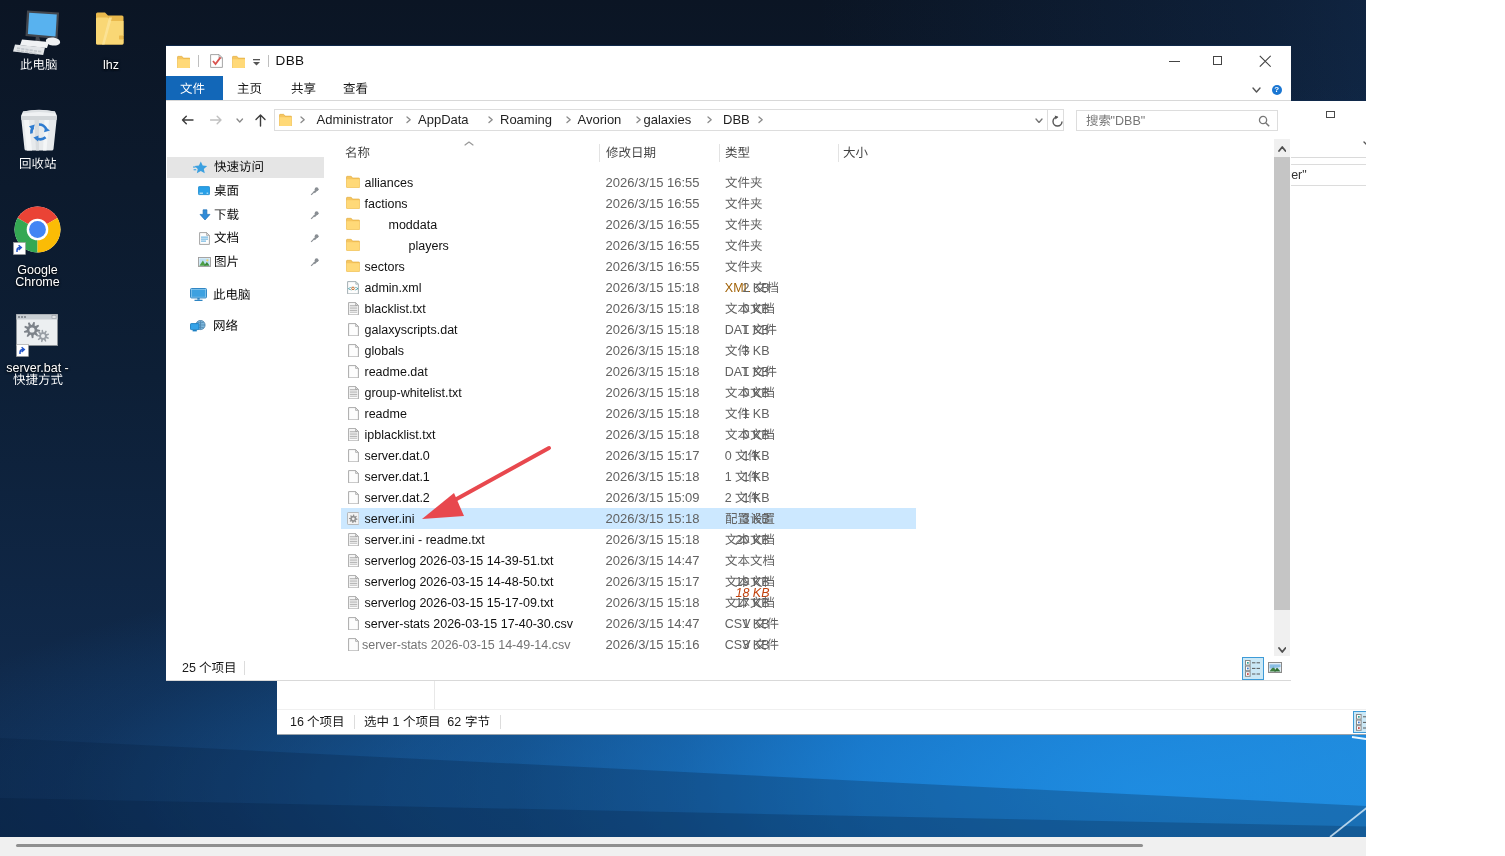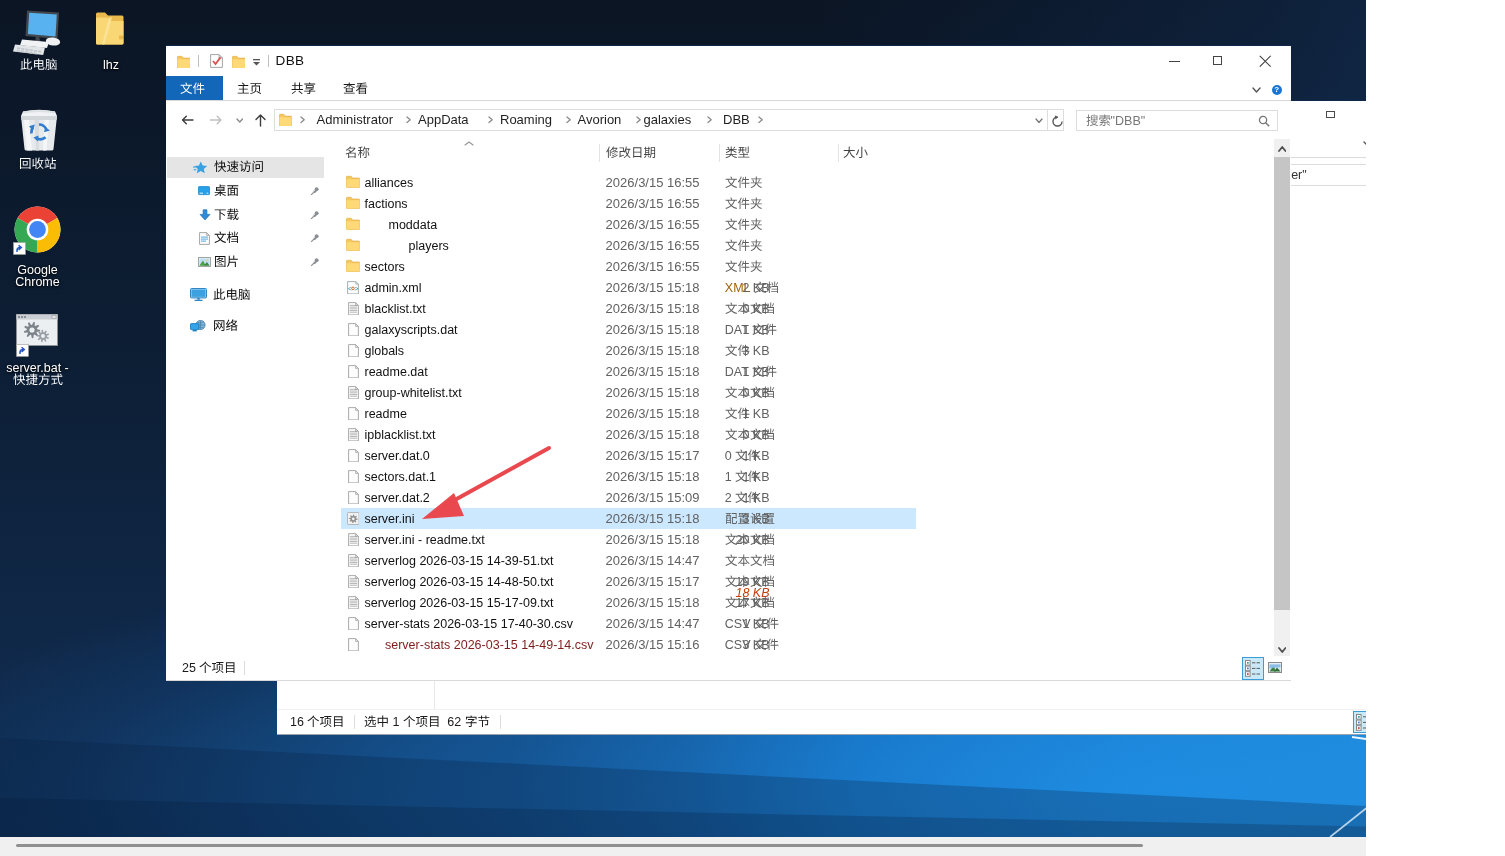--- a/index.html
+++ b/index.html
@@ -622,21 +622,21 @@
     <div style="position:absolute;left:605.6px;top:446.8px;height:18px;line-height:18px;font-size:13px;color:#616161;white-space:nowrap;">2026/3/15 15:17</div>
     <div style="position:absolute;left:724.8px;top:446.8px;height:18px;line-height:18px;font-size:12.5px;color:#616161;white-space:nowrap;">0 <svg style="vertical-align:-0.12em" width="25.0" height="12.5" viewBox="0 -880 2000 1000" fill="#616161">
         <path transform="translate(0 0) scale(1 -1)" d="M423 823C453 774 485 707 497 666L580 693C566 734 531 799 501 847ZM50 664V590H206C265 438 344 307 447 200C337 108 202 40 36 -7C51 -25 75 -60 83 -78C250 -24 389 48 502 146C615 46 751 -28 915 -73C928 -52 950 -20 967 -4C807 36 671 107 560 201C661 304 738 432 796 590H954V664ZM504 253C410 348 336 462 284 590H711C661 455 592 344 504 253Z"></path>
         <path transform="translate(1000 0) scale(1 -1)" d="M317 341V268H604V-80H679V268H953V341H679V562H909V635H679V828H604V635H470C483 680 494 728 504 775L432 790C409 659 367 530 309 447C327 438 359 420 373 409C400 451 425 504 446 562H604V341ZM268 836C214 685 126 535 32 437C45 420 67 381 75 363C107 397 137 437 167 480V-78H239V597C277 667 311 741 339 815Z"></path>
       </svg></div>
     <div style="position:absolute;right:596.5px;top:446.8px;height:18px;line-height:18px;font-size:12.5px;color:#616161;white-space:nowrap;">1 KB</div>
     <svg style="position:absolute;left:347.5px;top:469.8px" width="11" height="13.5" viewBox="0 0 11 13.5">
       <path d="M0.6 0.6 L7.6 0.6 L10.4 3.4 L10.4 12.9 L0.6 12.9 Z" fill="#fdfdfd" stroke="#a0a0a0" stroke-width="0.9"></path>
       <path d="M7.6 0.6 L7.6 3.4 L10.4 3.4 Z" fill="#e8e8e8" stroke="#a0a0a0" stroke-width="0.7"></path>
     </svg>
-    <div style="position:absolute;left:364.5px;top:467.8px;height:18px;line-height:18px;font-size:12.5px;color:#111;white-space:nowrap;">sectors.dat.1</div>
+    <div style="position:absolute;left:364.5px;top:467.8px;height:18px;line-height:18px;font-size:12.5px;color:#111;white-space:nowrap;">server.dat.1</div>
     <div style="position:absolute;left:605.6px;top:467.8px;height:18px;line-height:18px;font-size:13px;color:#616161;white-space:nowrap;">2026/3/15 15:18</div>
     <div style="position:absolute;left:724.8px;top:467.8px;height:18px;line-height:18px;font-size:12.5px;color:#616161;white-space:nowrap;">1 <svg style="vertical-align:-0.12em" width="25.0" height="12.5" viewBox="0 -880 2000 1000" fill="#616161">
         <path transform="translate(0 0) scale(1 -1)" d="M423 823C453 774 485 707 497 666L580 693C566 734 531 799 501 847ZM50 664V590H206C265 438 344 307 447 200C337 108 202 40 36 -7C51 -25 75 -60 83 -78C250 -24 389 48 502 146C615 46 751 -28 915 -73C928 -52 950 -20 967 -4C807 36 671 107 560 201C661 304 738 432 796 590H954V664ZM504 253C410 348 336 462 284 590H711C661 455 592 344 504 253Z"></path>
         <path transform="translate(1000 0) scale(1 -1)" d="M317 341V268H604V-80H679V268H953V341H679V562H909V635H679V828H604V635H470C483 680 494 728 504 775L432 790C409 659 367 530 309 447C327 438 359 420 373 409C400 451 425 504 446 562H604V341ZM268 836C214 685 126 535 32 437C45 420 67 381 75 363C107 397 137 437 167 480V-78H239V597C277 667 311 741 339 815Z"></path>
       </svg></div>
     <div style="position:absolute;right:596.5px;top:467.8px;height:18px;line-height:18px;font-size:12.5px;color:#616161;white-space:nowrap;">1 KB</div>
     <svg style="position:absolute;left:347.5px;top:490.8px" width="11" height="13.5" viewBox="0 0 11 13.5">
       <path d="M0.6 0.6 L7.6 0.6 L10.4 3.4 L10.4 12.9 L0.6 12.9 Z" fill="#fdfdfd" stroke="#a0a0a0" stroke-width="0.9"></path>
       <path d="M7.6 0.6 L7.6 3.4 L10.4 3.4 Z" fill="#e8e8e8" stroke="#a0a0a0" stroke-width="0.7"></path>
     </svg>
@@ -741,21 +741,21 @@
     <div style="position:absolute;left:605.6px;top:614.8px;height:18px;line-height:18px;font-size:13px;color:#616161;white-space:nowrap;">2026/3/15 14:47</div>
     <div style="position:absolute;left:724.8px;top:614.8px;height:18px;line-height:18px;font-size:12.5px;color:#616161;white-space:nowrap;">CSV <svg style="vertical-align:-0.12em" width="25.0" height="12.5" viewBox="0 -880 2000 1000" fill="#616161">
         <path transform="translate(0 0) scale(1 -1)" d="M423 823C453 774 485 707 497 666L580 693C566 734 531 799 501 847ZM50 664V590H206C265 438 344 307 447 200C337 108 202 40 36 -7C51 -25 75 -60 83 -78C250 -24 389 48 502 146C615 46 751 -28 915 -73C928 -52 950 -20 967 -4C807 36 671 107 560 201C661 304 738 432 796 590H954V664ZM504 253C410 348 336 462 284 590H711C661 455 592 344 504 253Z"></path>
         <path transform="translate(1000 0) scale(1 -1)" d="M317 341V268H604V-80H679V268H953V341H679V562H909V635H679V828H604V635H470C483 680 494 728 504 775L432 790C409 659 367 530 309 447C327 438 359 420 373 409C400 451 425 504 446 562H604V341ZM268 836C214 685 126 535 32 437C45 420 67 381 75 363C107 397 137 437 167 480V-78H239V597C277 667 311 741 339 815Z"></path>
       </svg></div>
     <div style="position:absolute;right:596.5px;top:614.8px;height:18px;line-height:18px;font-size:12.5px;color:#616161;white-space:nowrap;">1 KB</div>
     <svg style="position:absolute;left:347.5px;top:637.8px" width="11" height="13.5" viewBox="0 0 11 13.5">
       <path d="M0.6 0.6 L7.6 0.6 L10.4 3.4 L10.4 12.9 L0.6 12.9 Z" fill="#fdfdfd" stroke="#a0a0a0" stroke-width="0.9"></path>
       <path d="M7.6 0.6 L7.6 3.4 L10.4 3.4 Z" fill="#e8e8e8" stroke="#a0a0a0" stroke-width="0.7"></path>
     </svg>
-    <div style="position:absolute;left:385px;top:635.8px;height:18px;line-height:18px;font-size:12.5px;color:#7f1d1d;white-space:nowrap;">server-stats 2026-03-15 14-49-14.csv</div>
+    <div style="position:absolute;left:362px;top:635.8px;height:18px;line-height:18px;font-size:12.5px;color:#737373;white-space:nowrap;">server-stats 2026-03-15 14-49-14.csv</div>
     <div style="position:absolute;left:605.6px;top:635.8px;height:18px;line-height:18px;font-size:13px;color:#616161;white-space:nowrap;">2026/3/15 15:16</div>
     <div style="position:absolute;left:724.8px;top:635.8px;height:18px;line-height:18px;font-size:12.5px;color:#616161;white-space:nowrap;">CSV <svg style="vertical-align:-0.12em" width="25.0" height="12.5" viewBox="0 -880 2000 1000" fill="#616161">
         <path transform="translate(0 0) scale(1 -1)" d="M423 823C453 774 485 707 497 666L580 693C566 734 531 799 501 847ZM50 664V590H206C265 438 344 307 447 200C337 108 202 40 36 -7C51 -25 75 -60 83 -78C250 -24 389 48 502 146C615 46 751 -28 915 -73C928 -52 950 -20 967 -4C807 36 671 107 560 201C661 304 738 432 796 590H954V664ZM504 253C410 348 336 462 284 590H711C661 455 592 344 504 253Z"></path>
         <path transform="translate(1000 0) scale(1 -1)" d="M317 341V268H604V-80H679V268H953V341H679V562H909V635H679V828H604V635H470C483 680 494 728 504 775L432 790C409 659 367 530 309 447C327 438 359 420 373 409C400 451 425 504 446 562H604V341ZM268 836C214 685 126 535 32 437C45 420 67 381 75 363C107 397 137 437 167 480V-78H239V597C277 667 311 741 339 815Z"></path>
       </svg></div>
     <div style="position:absolute;right:596.5px;top:635.8px;height:18px;line-height:18px;font-size:12.5px;color:#616161;white-space:nowrap;">3 KB</div>
     <svg style="position:absolute;left:405px;top:440px" width="160" height="95" viewBox="0 0 160 95">
 <path d="M144 8 L48 61" stroke="#e8484e" stroke-width="4" stroke-linecap="round"></path>
 <path d="M17 79 L49 53 L59 76 Z" fill="#e8484e"></path>
     </svg>

